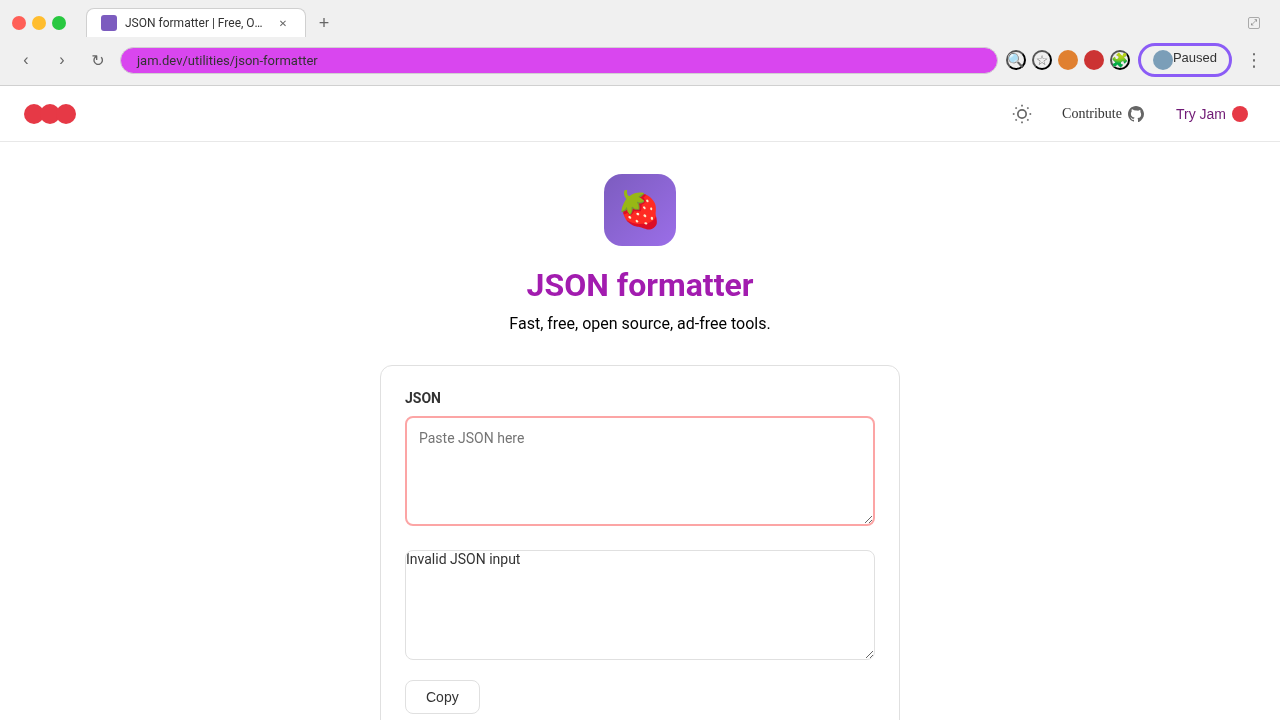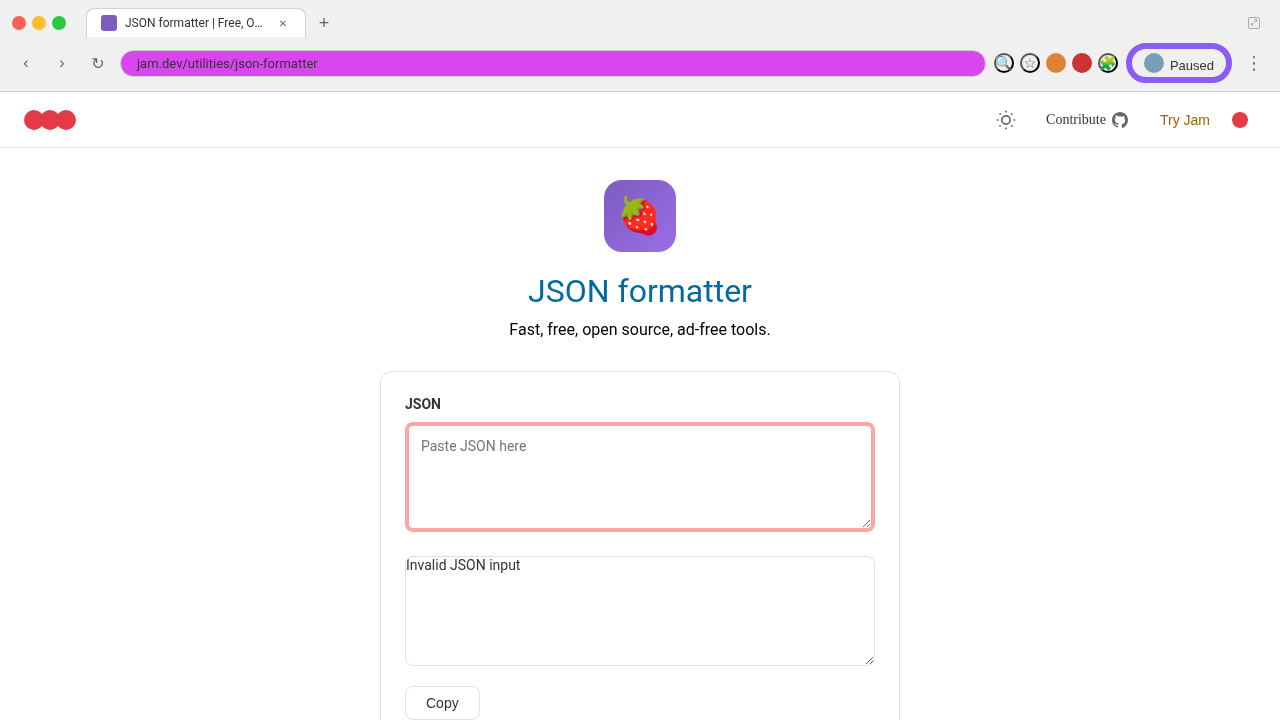--- a/index.html
+++ b/index.html
@@ -169,24 +169,23 @@
       align-items: center;
       justify-content: center;
       color: #666;
       font-size: 14px;
       cursor: pointer;
       border-radius: 50%;
     }
 
     .paused-btn {
       display: flex;
-      align-items: flex-end;
-      gap: 6px;
-      background: none;
-      border: 6px solid #8b5cf6;
+      align-items: flex-start;
+      background: none;
+      border: 3px solid #8b5cf6;
       border-radius: 20px;
       padding: 4px 12px;
       font-size: 13px;
       color: #333;
       cursor: pointer;
     }
 
     .paused-avatar {
       width: 20px;
       height: 20px;
@@ -249,26 +248,26 @@
       font-size: 14px;
       color: #333;
       padding: 4px 8px;
       border-radius: 6px;
       font-family: Liberation Serif, serif;
     }
 
     .try-jam-btn {
       display: flex;
       align-items: center;
-      gap: 22px;
-      background: none;
-      border: none;
-      cursor: pointer;
-      font-size: 14px;
-      color: #a16207;
+      gap: 6px;
+      background: none;
+      border: none;
+      cursor: pointer;
+      font-size: 14px;
+      color: #701a75;
       padding: 4px 8px;
       border-radius: 6px;
     }
 
     .jam-dot {
       width: 16px;
       height: 16px;
       border-radius: 50%;
       background: #e63946;
     }
@@ -298,22 +297,22 @@
       background: linear-gradient(135deg, #7c5cbf, #9b6ee8);
       display: flex;
       align-items: center;
       justify-content: center;
       margin-bottom: 20px;
       font-size: 36px;
     }
 
     .page-title {
       font-size: 32px;
-      font-weight: 400;
-      color: #0369a1;
+      font-weight: 700;
+      color: #a21caf;
       margin-bottom: 10px;
     }
 
     .page-subtitle {
       font-size: 16px;
       color: #000000;
     }
 
     
     .tool-card {
@@ -328,21 +327,21 @@
     .section-label {
       font-size: 14px;
       font-weight: 700;
       color: #333;
       margin-bottom: 10px;
     }
 
     .json-textarea {
       width: 100%;
       height: 110px;
-      border: 4px solid #fca5a5;
+      border: 2px solid #fca5a5;
       border-radius: 8px;
       padding: 12px;
       font-size: 14px;
       color: #999;
       resize: vertical;
       outline: none;
       font-family: inherit;
     }
 
     .formatted-section {

